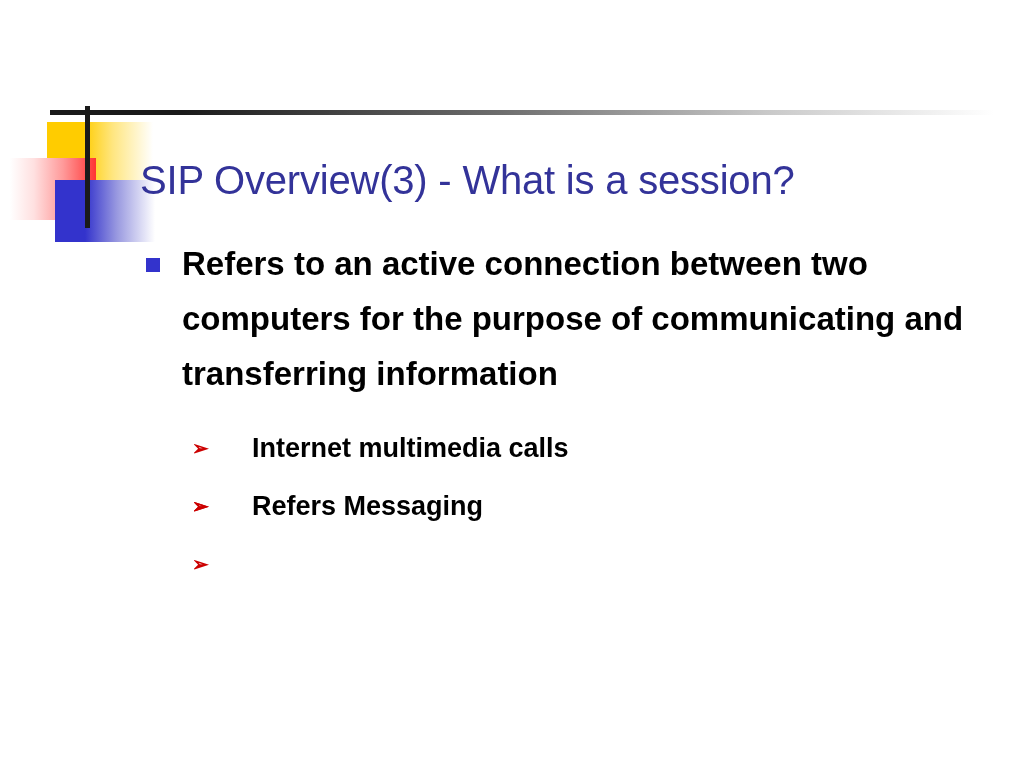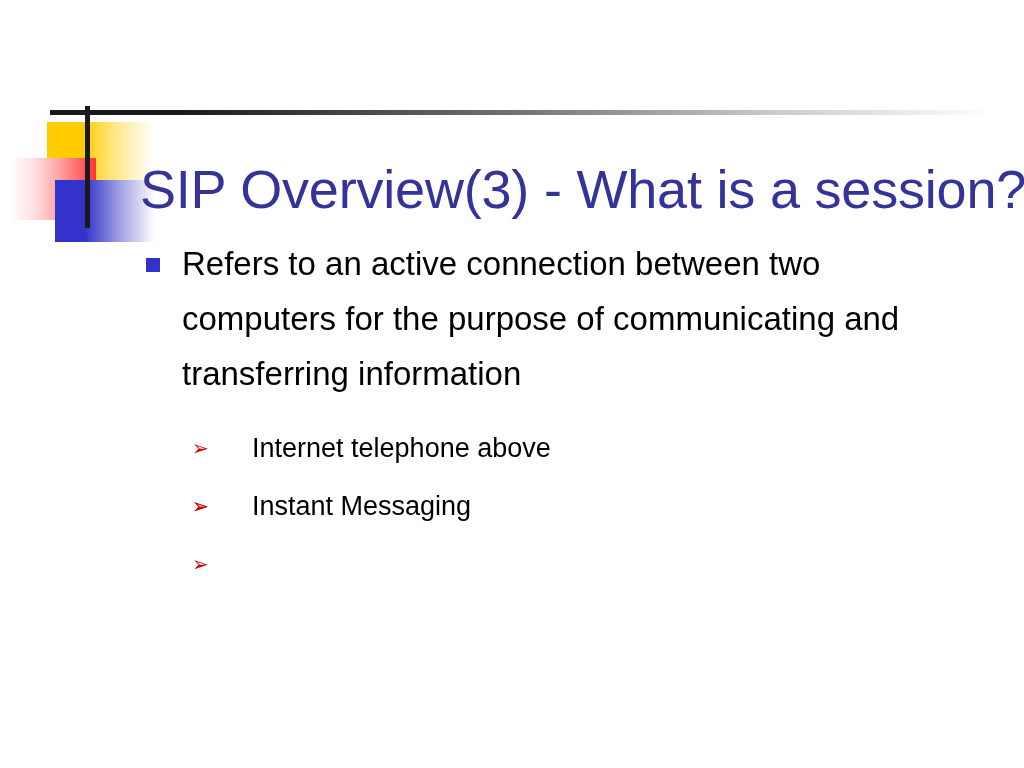--- a/index.html
+++ b/index.html
@@ -68,21 +68,21 @@
     background: linear-gradient(to right, #1a1a1a 0%, #1a1a1a 14%, #6e6e6e 48%, #c9c9c9 76%, #ffffff 100%);
   }
 
   
   .slide-title {
     position: absolute;
     left: 140px;
     top: 128px;
     width: 860px;
     color: #333399;
-    font-size: 54px;
+    font-size: 40px;
     line-height: 50px;
     font-weight: normal;
     letter-spacing: -0.2px;
     white-space: nowrap;
   }
 
   
   .body-list {
     position: absolute;
     left: 140px;
@@ -92,20 +92,21 @@
     padding: 0;
     list-style: none;
   }
 
   .level1 {
     position: relative;
     padding-left: 42px;
     color: #000000;
     font-size: 33px;
     line-height: 55px;
+    font-weight: bold;
   }
   .level1 > .bullet-square {
     position: absolute;
     left: 6px;
     top: 22px;
     width: 14px;
     height: 14px;
     background: #3333CC;
   }
   .level1-text {
@@ -153,28 +154,28 @@
   <h1 class="slide-title">SIP Overview(3) - What is a session?</h1>
 
   <ul class="body-list">
     <li class="level1">
       <span class="bullet-square"></span>
       <span class="level1-text">Refers to an active connection between two computers for the purpose of communicating and transferring information</span>
 
       <ul class="level2-list">
         <li class="level2">
           <span class="bullet-arrow">➢</span>
-          <span>Internet telephone above</span>
+          <span>Internet multimedia calls</span>
         </li>
         <li class="level2">
           <span class="bullet-arrow">➢</span>
         </li>
         <li class="level2">
           <span class="bullet-arrow">➢</span>
-          <span>Instant Messaging</span>
+          <span>Refers Messaging</span>
         </li>
         <li class="level2">
           <span class="bullet-arrow">➢</span>
         </li>
       </ul>
     </li>
   </ul>
 
 </div>
 

